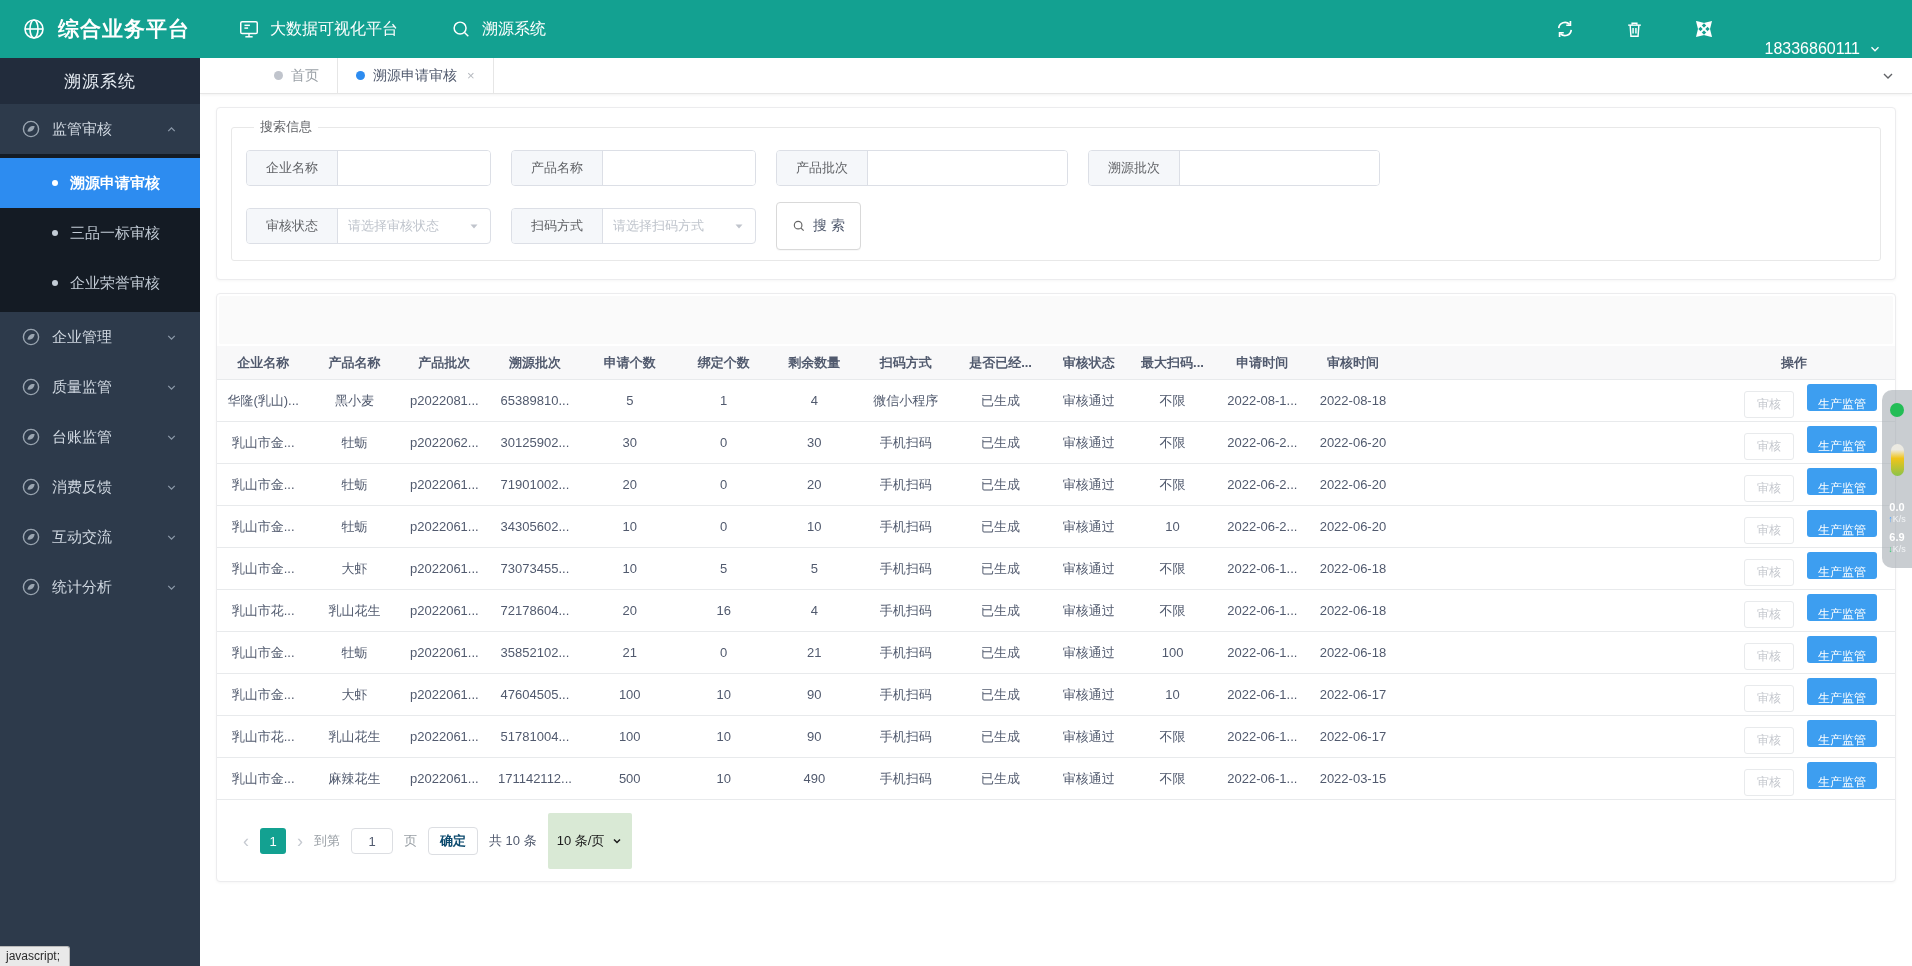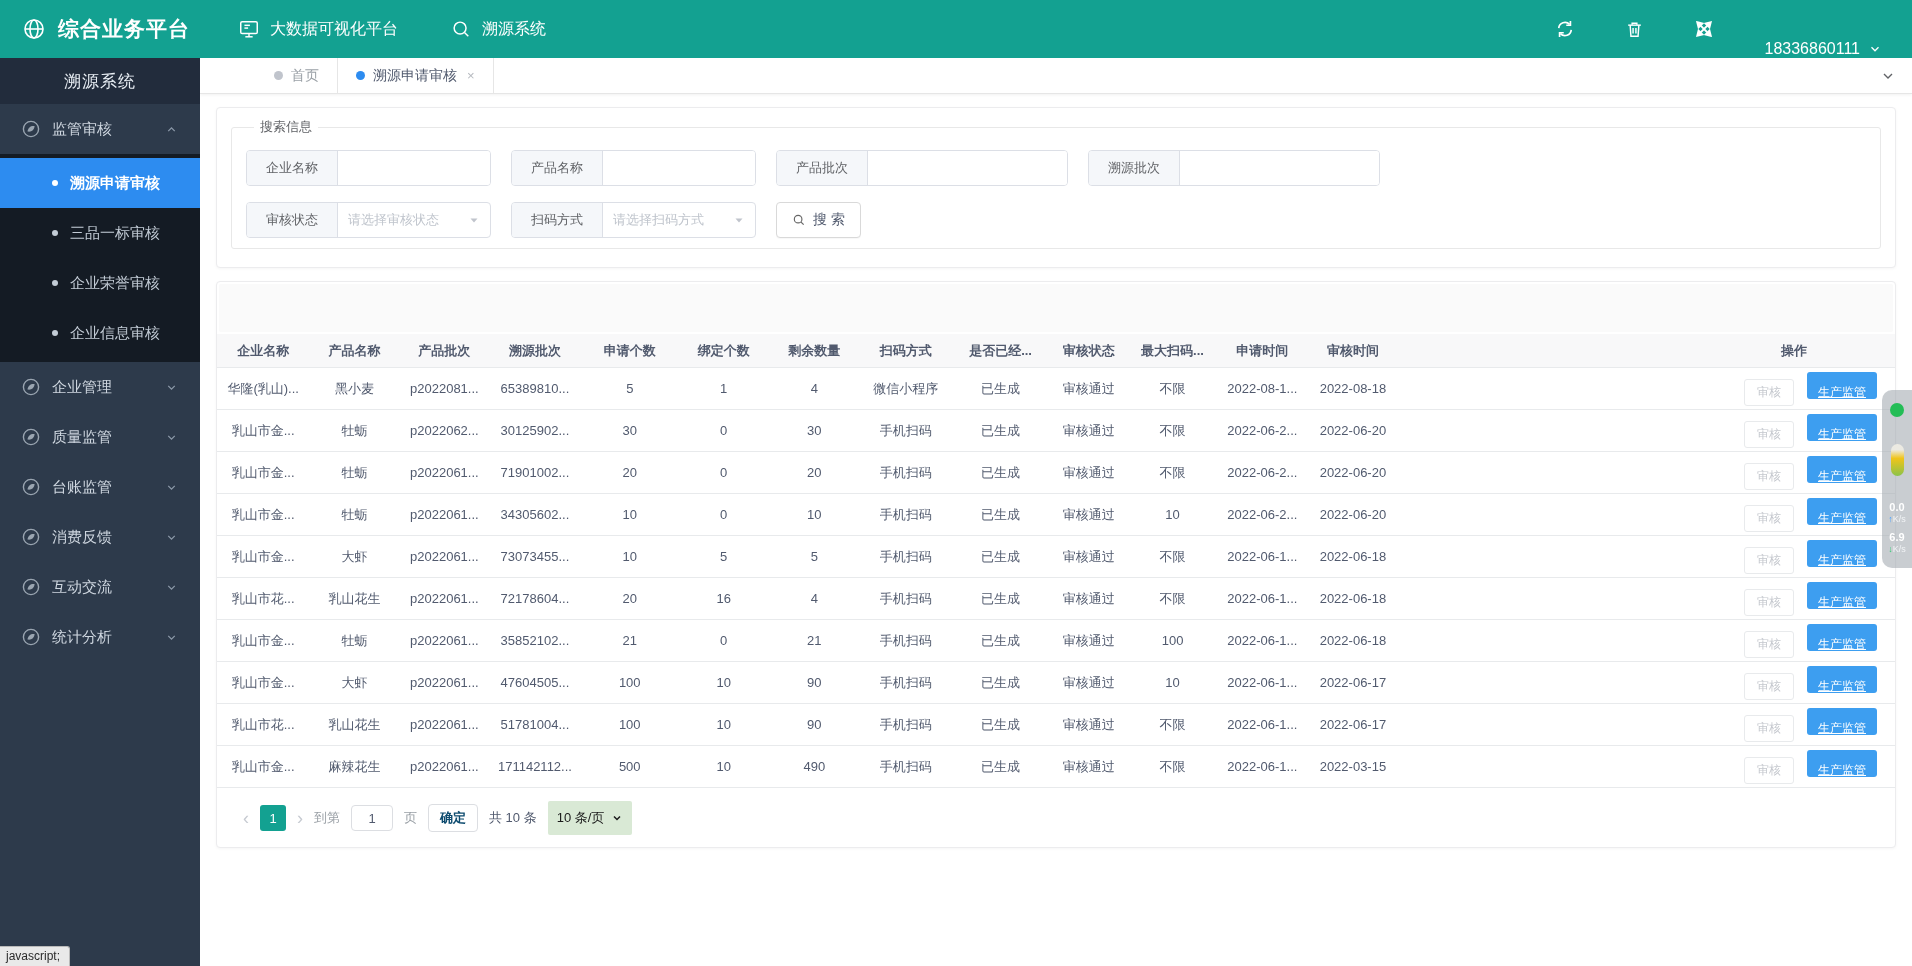--- a/index.html
+++ b/index.html
@@ -49,50 +49,50 @@
   fieldset.search-fs{border:1px solid #e8e8e8;border-radius:3px;margin:0;padding:14px 14px 6px;}
   fieldset.search-fs legend{font-size:13px;color:#606266;padding:0 6px;margin-left:8px;}
   .form-row{display:flex;gap:20px;margin-bottom:16px;align-items:center;}
   .input-group{display:flex;height:36px;border:1px solid #dcdfe6;border-radius:4px;overflow:hidden;background:#fff;box-sizing:border-box;}
   .ig-label{width:90px;flex:none;background:#f5f7fa;border-right:1px solid #dcdfe6;color:#606266;
     font-size:13px;display:flex;align-items:center;justify-content:center;}
   .input-group input{flex:1;border:none;outline:none;padding:0 10px;font-size:13px;color:#515a6e;background:#fff;min-width:0;}
   .input-group .select-box{flex:1;display:flex;align-items:center;padding:0 10px;font-size:13px;color:#bfc4cc;cursor:pointer;}
   .input-group .select-box .sel-chev{margin-left:auto;display:flex;}
   .w1{width:245px;} .w2{width:245px;} .w3{width:292px;} .w4{width:292px;}
-  .search-btn{height:36px;display:inline-flex;align-items:center;gap:7px;padding:0 15px;
+  .search-btn{height:48px;display:inline-flex;align-items:center;gap:7px;padding:0 15px;
     border:1px solid #d9d9d9;border-radius:4px;background:#fff;color:#515a6e;font-size:14px;cursor:pointer;
     box-shadow:0 1px 1px rgba(0,0,0,.03);}
   
   .table-card{padding:0 0 6px;}
   .table-toolbar{height:48px;background:#fafafa;margin:2px;border-radius:2px;}
   table.data-table{width:100%;border-collapse:collapse;table-layout:fixed;font-size:13px;color:#515a6e;}
   table.data-table thead th{background:#f8f8f9;height:31px;font-weight:bold;color:#515a6e;
     border-bottom:1px solid #e8eaec;text-align:center;white-space:nowrap;overflow:hidden;}
   table.data-table thead th.op{text-align:right;padding-right:88px;}
   table.data-table tbody td{height:39px;text-align:center;border-bottom:1px solid #e8eaec;
     white-space:nowrap;overflow:hidden;}
   table.data-table tbody td.op{text-align:right;padding-right:18px;}
   .btn-review{height:27px;padding:0 12px;border:1px solid #e8eaec;border-radius:3px;background:#fff;
     color:#c5c8ce;font-size:12px;margin-right:13px;cursor:not-allowed;}
   .btn-prod{height:27px;padding:12px 11px;border:none;border-radius:3px;background:var(--btn-blue);
-    color:#fff;font-size:12px;cursor:pointer;text-decoration:underline;}
+    color:#fff;font-size:12px;cursor:pointer;}
   
   .pagination{display:flex;align-items:center;gap:11px;padding:13px 10px 6px 26px;font-size:13px;color:#515a6e;}
   .pg-arrow{color:#c6cad1;font-size:18px;line-height:1;cursor:pointer;user-select:none;}
   .pg-num{width:26px;height:26px;background:var(--accent);color:#fff;border-radius:3px;
     display:flex;align-items:center;justify-content:center;font-size:13px;cursor:pointer;}
   .pg-goto-label{color:#9aa0a6;}
   .pg-input{width:42px;height:26px;border:1px solid #dcdee2;border-radius:4px;text-align:center;
     font-size:13px;color:#515a6e;outline:none;box-sizing:border-box;}
   .pg-confirm{height:28px;padding:0 11px;border:1px solid #dcdee2;border-radius:4px;background:#fff;
     font-weight:bold;color:#0c4a6e;font-size:13px;cursor:pointer;}
   .pg-total{color:#515a6e;text-align:right;}
   .pg-size{display:inline-flex;align-items:center;gap:7px;background:#d9e9d5;border-radius:2px;
-    padding:8px 9px;font-size:13px;color:#1b1b1b;cursor:pointer;}
+    padding:19px 9px;font-size:13px;color:#1b1b1b;cursor:pointer;}
   
   .net-widget{position:absolute;right:0;top:390px;width:30px;height:178px;
     background:rgba(165,172,178,.6);border-radius:10px 0 0 10px;z-index:40;
     display:flex;flex-direction:column;align-items:center;padding-top:13px;box-sizing:border-box;}
   .nw-dot{width:14px;height:14px;border-radius:50%;background:#23bd56;margin-bottom:27px;}
   .nw-capsule{width:13px;height:32px;border-radius:7px;margin-bottom:25px;
     background:linear-gradient(180deg,#eceae2 0%,#eceae2 18%,#f0c419 45%,#8bc34a 100%);}
   .nw-val{font-size:11px;font-weight:bold;color:#fff;line-height:13px;}
   .nw-unit{font-size:9px;color:#f2f4f6;line-height:11px;margin-bottom:6px;}
   .nw-unit .up{color:#4aa3ff;} .nw-unit .down{color:#2ecc71;}
@@ -201,24 +201,20 @@
       <span class="dot"></span>
       <span>溯源申请审核</span>
     </div>
     <div class="submenu-item">
       <span class="dot"></span>
       <span>三品一标审核</span>
     </div>
     <div class="submenu-item">
       <span class="dot"></span>
       <span>企业荣誉审核</span>
-    </div>
-    <div class="submenu-item">
-      <span class="dot"></span>
-      <span>企业信息审核</span>
     </div>
   </div>
 
   <div class="menu-item">
     <span>
         <svg width="18" height="18" viewBox="0 0 18 18">
           <circle cx="9" cy="9" r="7.6" fill="none" stroke="#9aa5b1" stroke-width="1.4"></circle>
           <path d="M5.5 11.6 C6 7.4 9.2 5.4 12.6 6.1 C12.2 10.2 9.4 12.3 5.5 11.6 Z" fill="#9aa5b1"></path>
         </svg>
       </span>

